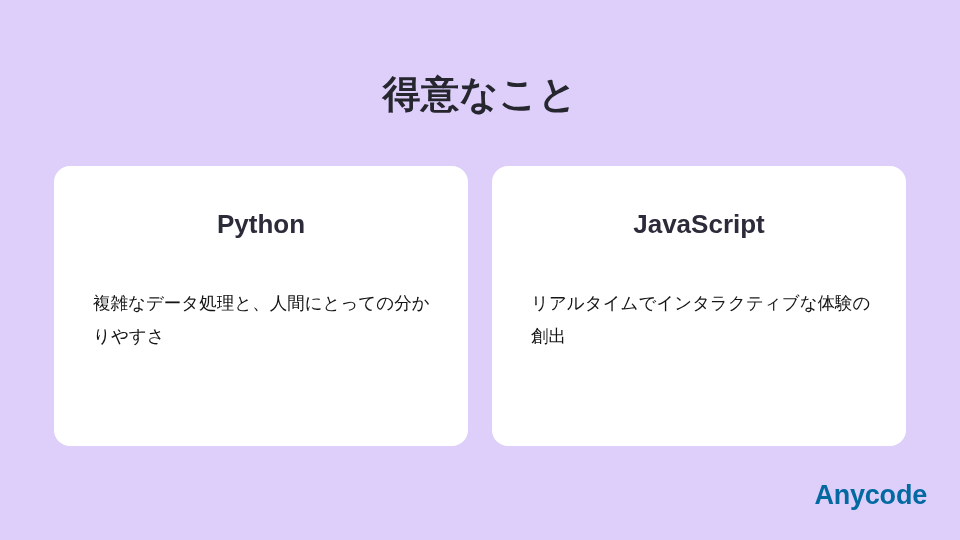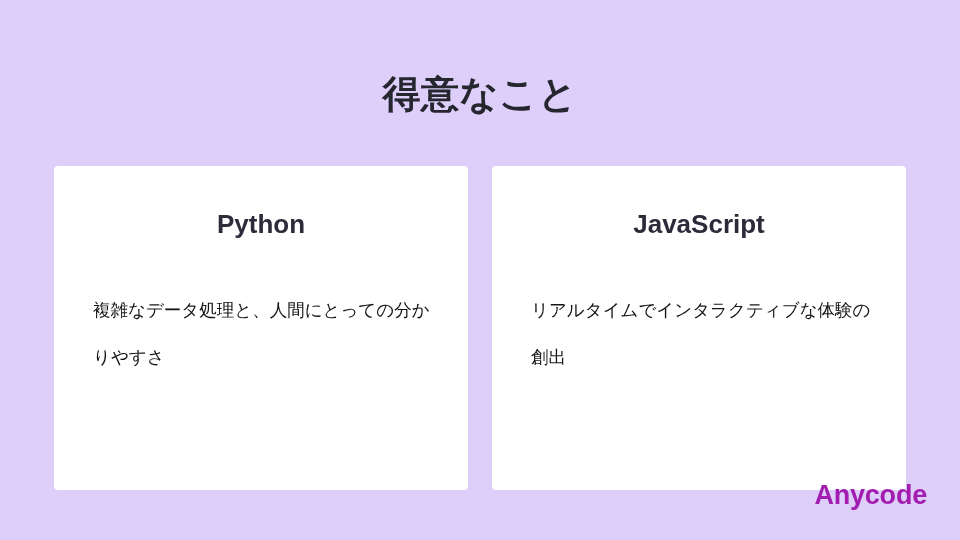--- a/index.html
+++ b/index.html
@@ -35,56 +35,56 @@
     position: absolute;
     left: 54px;
     top: 166px;
     width: 852px;
     height: 274px;
     display: flex;
     justify-content: space-between;
   }
   .card {
     width: 414px;
-    height: 324px;
+    height: 280px;
     background: #ffffff;
-    border-radius: 4px;
+    border-radius: 16px;
     box-sizing: border-box;
     position: relative;
   }
   .card-title {
     position: absolute;
     left: 0;
     top: 43px;
     width: 100%;
     text-align: center;
     font-size: 26px;
     font-weight: bold;
     color: #2b2b3a;
     line-height: 1.2;
   }
   .card-body {
     position: absolute;
     left: 39px;
     right: 24px;
     top: 121px;
     font-size: 17.5px;
-    line-height: 47px;
+    line-height: 33px;
     color: #141414;
     font-weight: normal;
     text-align: left;
     white-space: pre-wrap;
   }
   #brand-logo {
     position: absolute;
     right: 33px;
     top: 481px;
     font-size: 27px;
     font-weight: bold;
-    color: #a21caf;
+    color: #0369a1;
     letter-spacing: -0.2px;
     line-height: 1.1;
   }
 </style>
 </head>
 <body>
 
 <div id="slide">
 
   <div id="slide-title">得意なこと</div>

